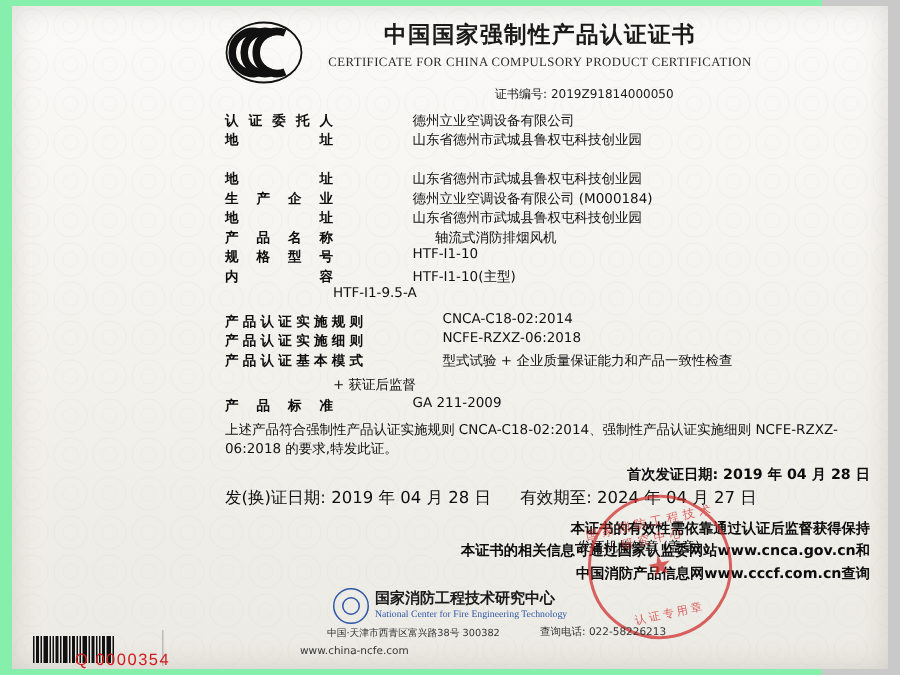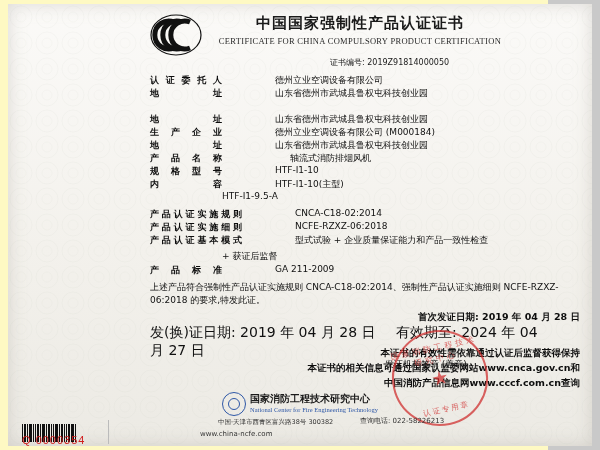--- a/index.html
+++ b/index.html
@@ -3,21 +3,21 @@
 <meta charset="utf-8">
 <style>
   html,body{margin:0;padding:0;}
   body{
     width:600px;height:450px;overflow:hidden;
     background:#c9c9c9;
     font-family:"DejaVu Sans","Liberation Sans",sans-serif;
   }
   #cert{
     position:absolute;left:0;top:0;width:548px;height:450px;
-    background:#fef9c3;
+    background:#86efac;
   }
   
   #paper{
     position:absolute;left:8px;top:4px;width:584px;height:442px;
     background:linear-gradient(180deg,#fbfaf8 0%,#f3f1ec 55%,#eceae4 100%);
     box-shadow:inset 0 0 18px rgba(160,155,145,.35);
   }
   .ccc-logo{
     position:absolute;left:150px;top:14px;width:52px;height:42px;
   }
@@ -56,21 +56,21 @@
   }
   .para{
     position:absolute;left:150px;width:420px;
     font-size:9px;color:#101010;line-height:13px;
   }
   .center-line{
     position:absolute;width:440px;left:140px;text-align:right;
     font-size:9.5px;font-weight:bold;color:#0d0d0d;line-height:15px;
   }
   .date-line{
-    position:absolute;left:150px;font-size:14px;color:#101010;
+    position:absolute;left:150px;font-size:11px;color:#101010;
   }
   .sig{
     position:absolute;left:385px;top:358px;font-size:9px;color:#101010;
   }
   
   .seal{
     position:absolute;left:392px;top:330px;width:92px;height:92px;
     border:2px solid #cf2b2b;border-radius:50%;
     opacity:.72;transform:rotate(-12deg);
   }
@@ -112,21 +112,21 @@
     position:absolute;left:360px;top:416px;font-size:7px;color:#333;
   }
   .barcode{
     position:absolute;left:22px;top:424px;width:72px;height:18px;
   }
   .barcode i{display:inline-block;width:1px;height:18px;background:#111;margin-right:1px;}
   .barcode i.w{width:2px;}
   .barcode i.x{width:3px;}
   .serial{
     position:absolute;left:22px;top:434px;font-size:11px;color:#d01d1d;
-    font-family:"Liberation Sans","DejaVu Sans",sans-serif;letter-spacing:1px;
+    font-family:"Liberation Sans","DejaVu Sans",sans-serif;letter-spacing:1px;padding-left:28px;
   }
   .serial .q{font-size:11px;}
   .vline{
     position:absolute;left:108px;top:420px;width:1px;height:24px;background:#bbb;
   }
   .guillo{
     position:absolute;left:8px;top:4px;width:584px;height:442px;
     pointer-events:none;opacity:.22;
   }
 </style>

